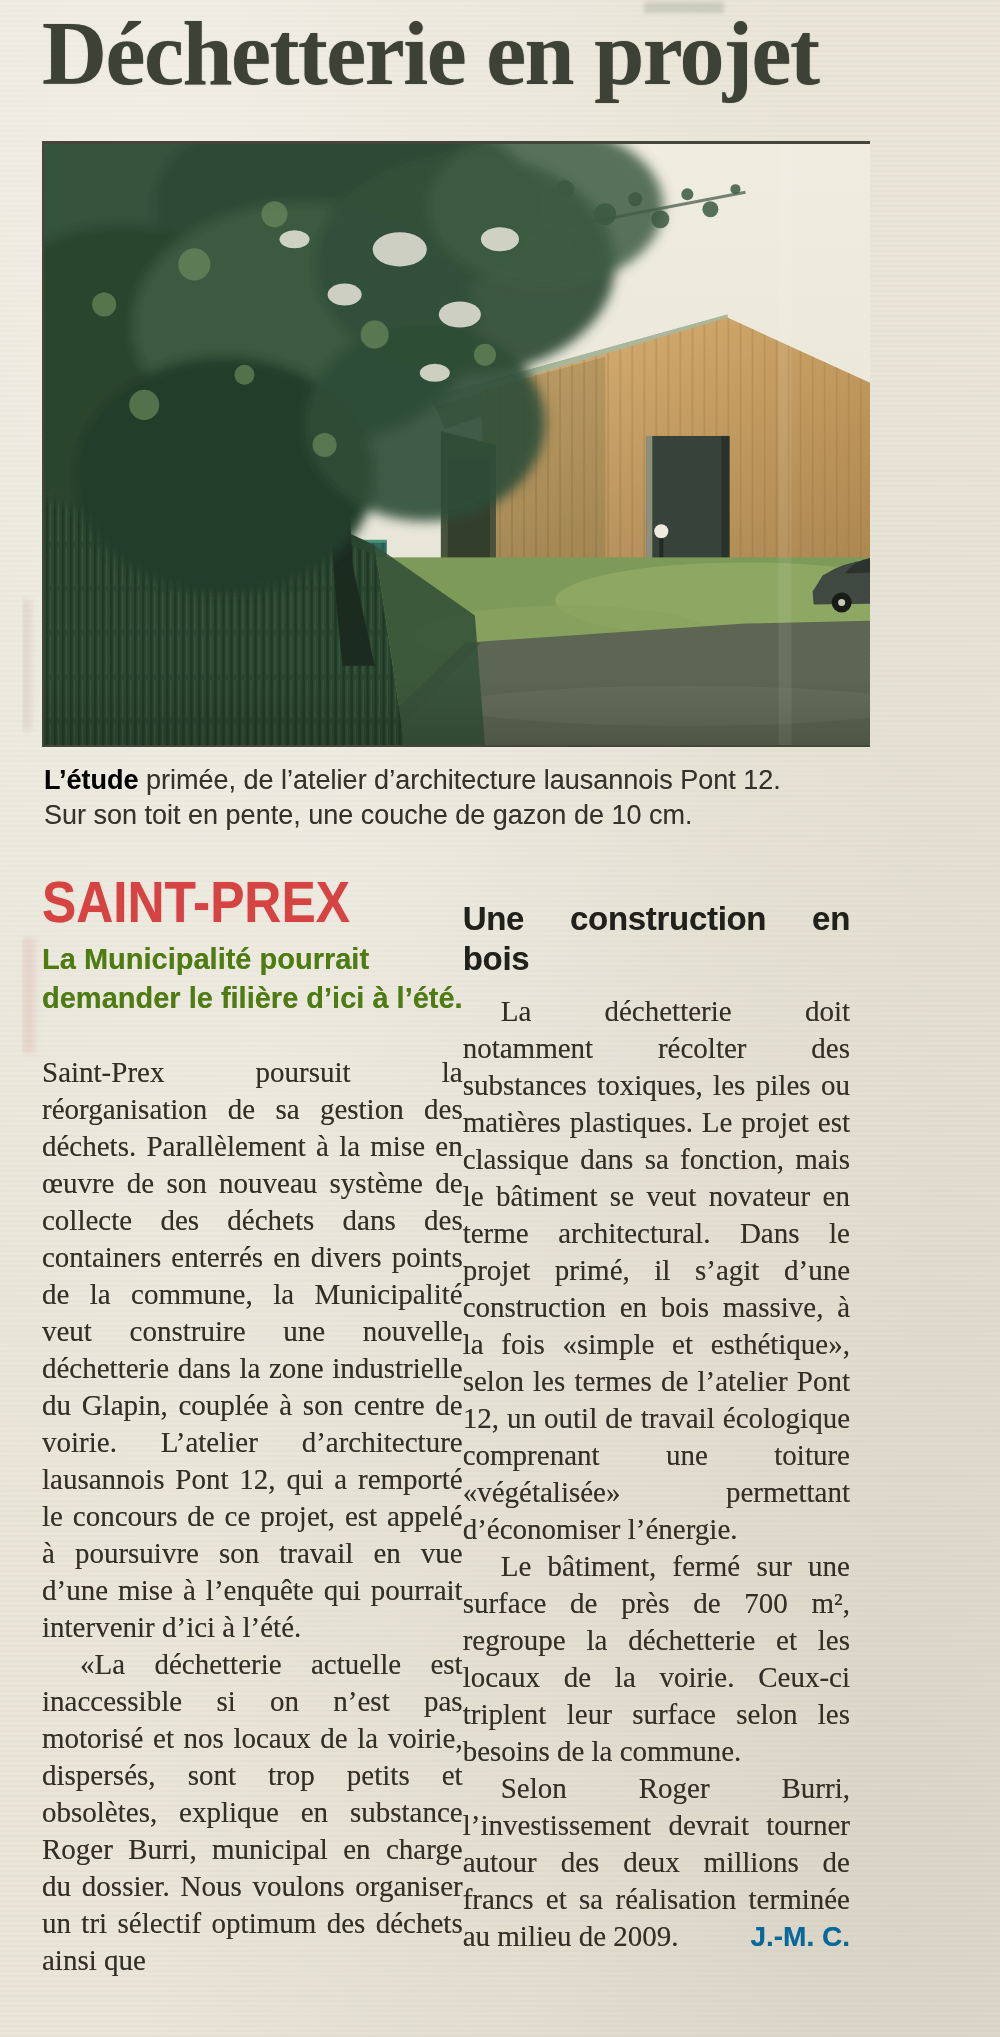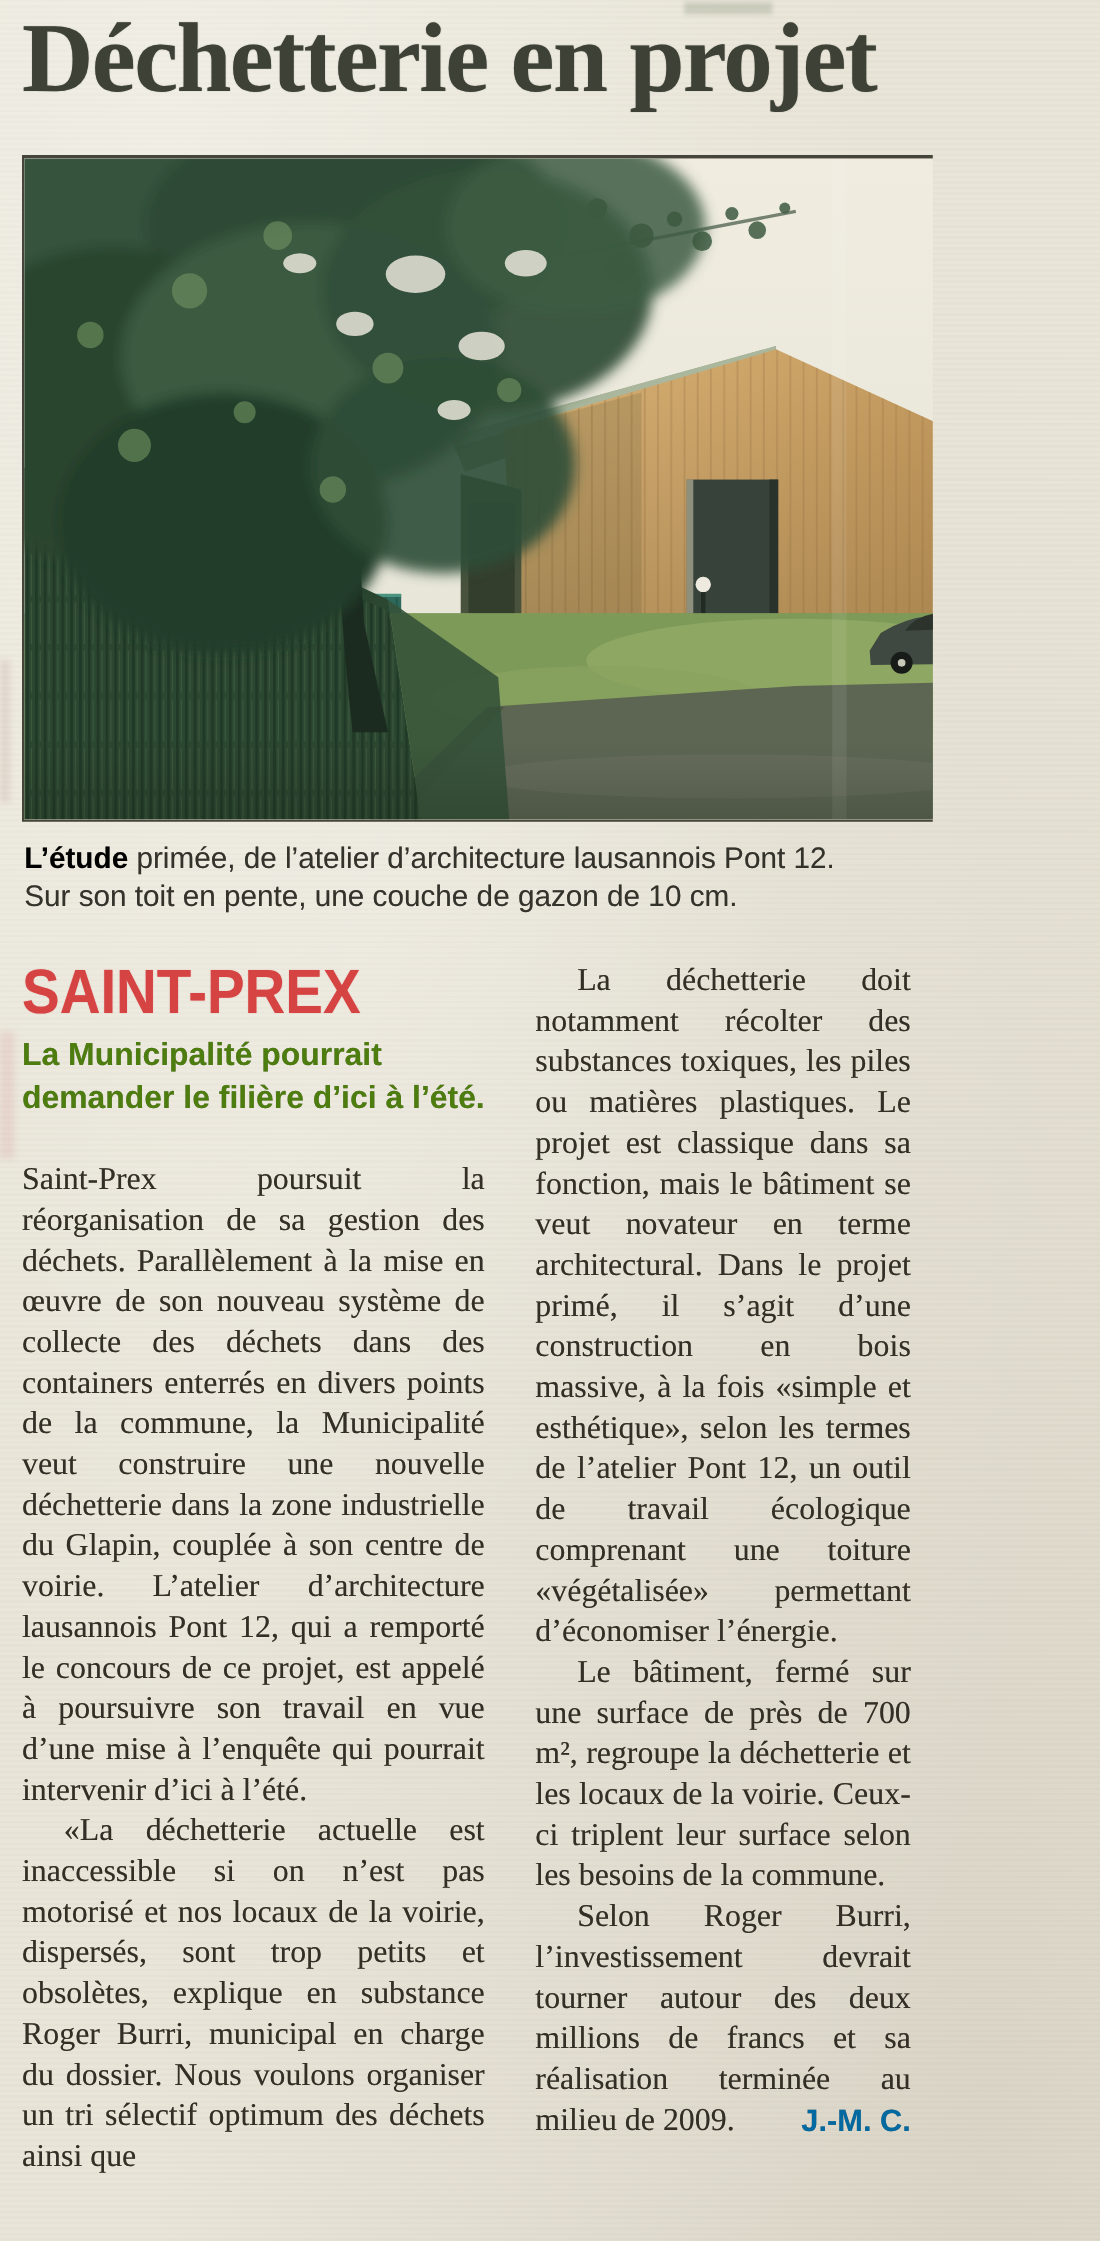--- a/index.html
+++ b/index.html
@@ -6,21 +6,21 @@
   body{
     width:1000px;height:2037px;overflow:hidden;position:relative;
     background-color:#e9e5d8;
     background-image:
       radial-gradient(ellipse at 15% 5%, rgba(255,255,255,.35), transparent 55%),
       radial-gradient(ellipse at 90% 95%, rgba(125,115,92,.14), transparent 60%),
       radial-gradient(ellipse at 50% 55%, rgba(255,255,255,.12), transparent 70%),
       repeating-linear-gradient(0deg, rgba(120,110,95,.03) 0 2px, transparent 2px 5px);
     font-family:"Liberation Serif", serif;
   }
-  .page{position:relative;width:848px;height:2037px;overflow:hidden;}
+  .page{position:relative;width:848px;height:2037px;overflow:hidden;margin-left:22px;}
 
   
   .headline{
     margin:6px 0 0 20px;width:950px;
     font-family:"Liberation Serif", serif;font-weight:bold;
     font-size:90px;line-height:95px;letter-spacing:-1.5px;
     color:#3d4136;text-shadow:0 0 1px rgba(60,64,52,.55);
   }
 
   
@@ -41,21 +41,21 @@
   
   .caption{
     margin:16px 0 0 22px;width:920px;
     font-family:"Liberation Sans",sans-serif;
     font-size:27px;line-height:35px;color:#33322b;
     text-shadow:0 0 .5px rgba(50,50,43,.4);
   }
   .caption b{font-weight:bold;color:#000000;}
 
   
-  .columns{display:flex;gap:46px;margin:40px 20px 0 20px;align-items:flex-start;}
+  .columns{display:flex;margin:40px 20px 0 20px;align-items:flex-start;}
   .col-left{width:458px;}
   .col-right{width:426px;}
 
   .kicker{
     font-family:"Liberation Sans",sans-serif;font-weight:bold;
     font-size:57px;line-height:58px;color:#d64343;
     transform:scaleX(.9);transform-origin:left top;
     text-shadow:0 0 1px rgba(214,67,67,.5);
     white-space:nowrap;
   }
@@ -289,20 +289,21 @@
         <span>demander le filière d’ici à l’été.</span>
       </div>
       <div class="body-text">
         <p>Saint-Prex poursuit la réorganisation de sa gestion des déchets. Parallèlement à la mise en œuvre de son nouveau système de collecte des déchets dans des containers enterrés en divers points de la commune, la Municipalité veut construire une nouvelle déchetterie dans la zone industrielle du Glapin, couplée à son centre de voirie. L’atelier d’architecture lausannois Pont 12, qui a remporté le concours de ce projet, est appelé à poursuivre son travail en vue d’une mise à l’enquête qui pourrait intervenir d’ici à l’été.</p>
         <p class="indent">«La déchetterie actuelle est inaccessible si on n’est pas motorisé et nos locaux de la voirie, dispersés, sont trop petits et obsolètes, explique en substance Roger Burri, municipal en charge du dossier. Nous voulons organiser un tri sélectif optimum des déchets ainsi que</p>
       </div>
     </div>
 
     <div class="col-right">
       <div class="body-text">
+        <h2 class="subhead">Une construction en bois</h2>
         <p class="indent">La déchetterie doit notamment récolter des substances toxiques, les piles ou matières plastiques. Le projet est classique dans sa fonction, mais le bâtiment se veut novateur en terme architectural. Dans le projet primé, il s’agit d’une construction en bois massive, à la fois «simple et esthétique», selon les termes de l’atelier Pont 12, un outil de travail écologique comprenant une toiture «végétalisée» permettant d’économiser l’énergie.</p>
         <p class="indent">Le bâtiment, fermé sur une surface de près de 700 m², regroupe la déchetterie et les locaux de la voirie. Ceux-ci triplent leur surface selon les besoins de la commune.</p>
         <p class="indent">Selon Roger Burri, l’investissement devrait tourner autour des deux millions de francs et sa réalisation terminée au milieu de 2009.</p>
         <span class="sig">J.-M. C.</span>
       </div>
     </div>
 
   </div>
 </div>
 

